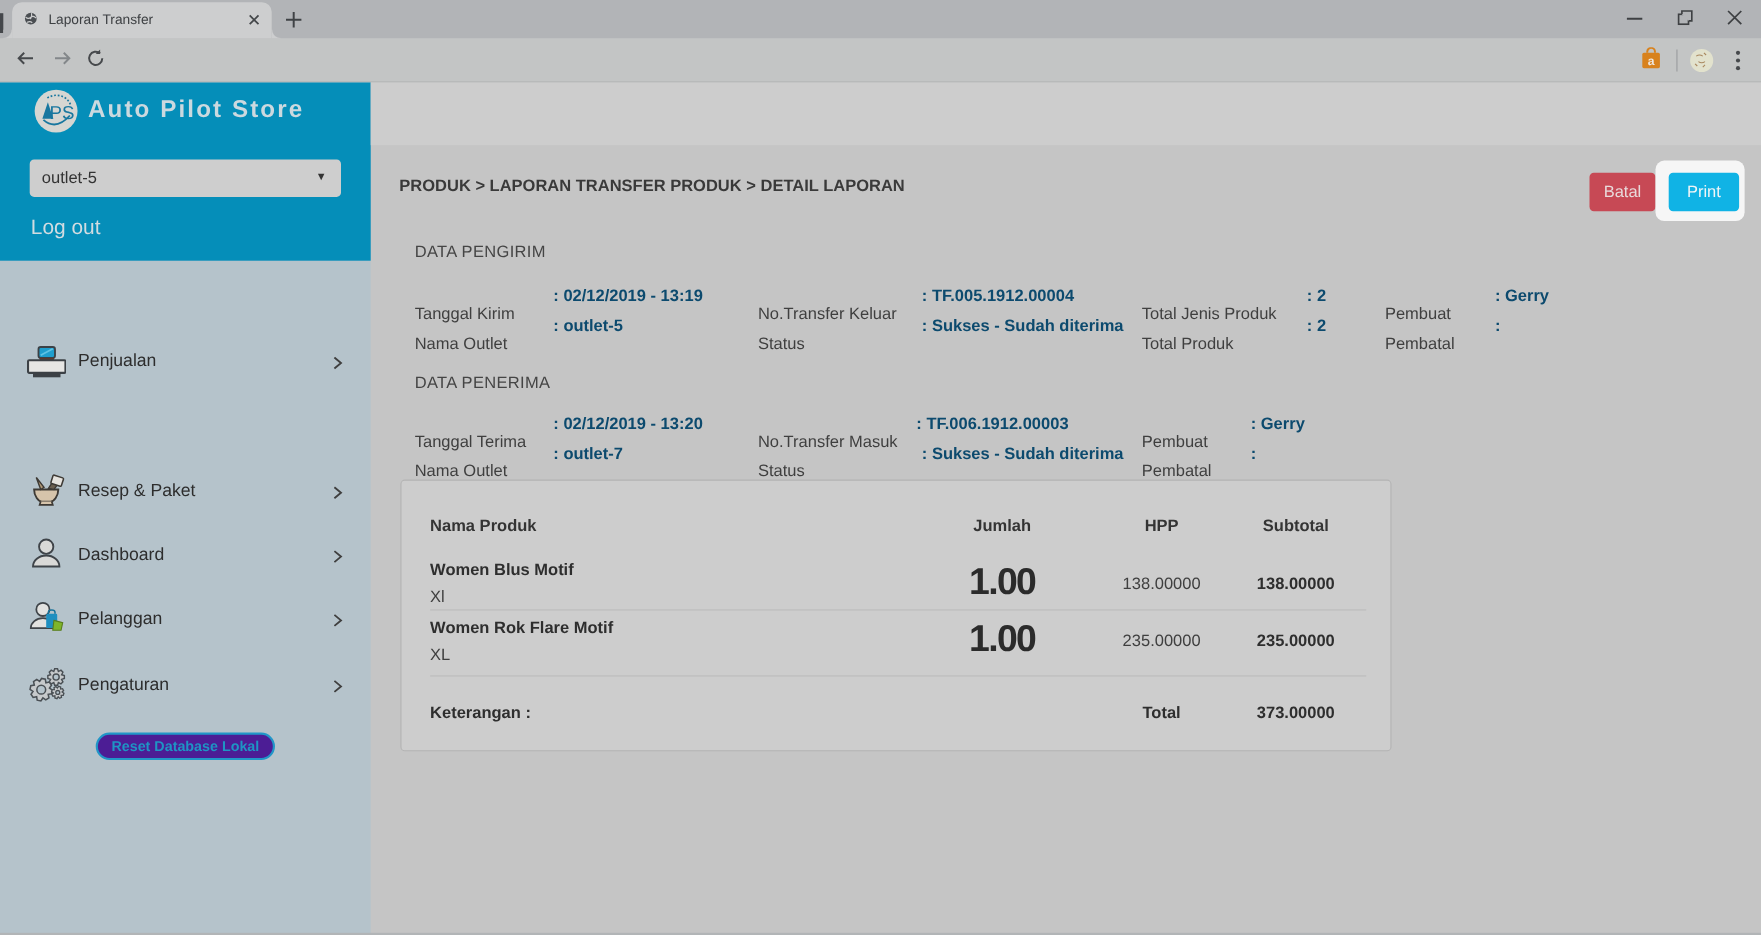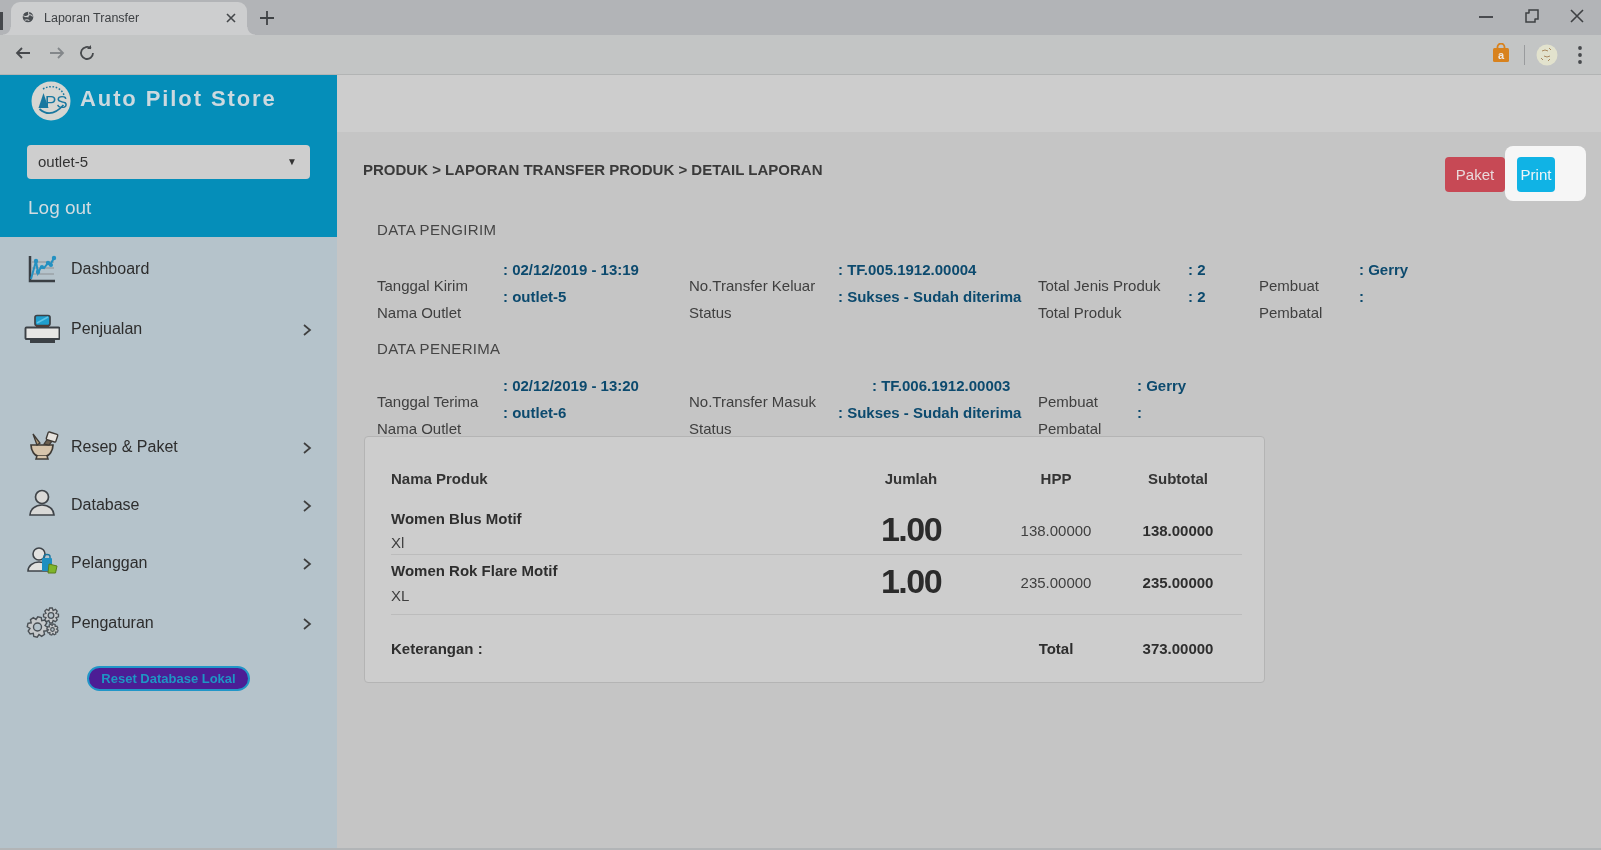--- a/index.html
+++ b/index.html
@@ -33,21 +33,21 @@
 .mitem .icon { position:absolute; left:24px; top:4px; }
 .mitem .lbl { position:absolute; left:71px; top:13px; font-size:16px; color:#2d2d2d; }
 .mitem .chev { position:absolute; left:300px; top:16px; }
 #resetbtn { left:87px; top:591px; width:163px; height:25px; background:#4c1d95; border:2px solid #2196c8; border-radius:13px; text-align:center; font-size:13px; font-weight:bold; color:#1e95c4; line-height:21px; }
 
 
 #mainhead { left:337px; top:75px; width:1264px; height:57px; background:#cdcdcd; }
 #crumb { left:363px; top:161px; font-size:15px; font-weight:bold; color:#3a3a3a; }
 #batal { left:1445px; top:157px; width:60px; height:35px; background:#c74955; border-radius:4px; color:#e9dadb; font-size:15px; text-align:center; line-height:35px; }
 #hilite { left:1505px; top:146px; width:81px; height:55px; background:#f6f6f6; border-radius:8px; }
-#print { left:1517px; top:157px; width:38px; height:35px; background:#10b3e5; border-radius:4px; color:#f0f5f7; font-size:15px; text-align:center; line-height:35px; }
+#print { left:1517px; top:157px; width:64px; height:35px; background:#10b3e5; border-radius:4px; color:#f0f5f7; font-size:15px; text-align:center; line-height:35px; }
 
 .lab { font-size:15px; color:#3f3f3f; white-space:nowrap;margin-top:16px; }
 .val { font-size:15px; font-weight:bold; color:#0c4a6e; white-space:nowrap; }
 .sech { font-size:15px; color:#454545; letter-spacing:0.3px; }
 
 
 #tbox { left:364px; top:436px; width:901px; height:247px; background:#cdcdcd; border:1px solid #b4b4b4; border-radius:4px; }
 .th { font-size:15px; font-weight:bold; color:#343434; }
 .tc { font-size:15px; color:#3f3f3f; }
 .tb { font-size:15px; font-weight:bold; color:#2e2e2e; }
@@ -119,34 +119,20 @@
     <path d="M8.5 28 Q20 38 32.5 24" stroke="#19779f" stroke-width="1.7" fill="none"></path>
     <path d="M12 8 Q20 3.5 27.5 7.5 Q31.5 10 33 14" stroke="#19779f" stroke-width="1.5" fill="none" stroke-dasharray="1.6 1.7"></path>
   </svg>
   <div class="abs" id="brand">Auto Pilot Store</div>
   <div class="abs" id="outletsel">
       <span>outlet-5</span>
       <span class="caret">▼</span>
     </div>
   <div class="abs" id="logout">Log out</div>
 
-  <div class="abs mitem" style="top:172px">
-    <svg class="icon" width="36" height="36" viewBox="0 0 36 36">
-      <path d="M6 5 V30 H31" stroke="#3a3f44" stroke-width="2.5" fill="none"></path>
-      <path d="M8 11 H30 M8 17 H30 M8 23 H30" stroke="#9aa2a8" stroke-width="1.6"></path>
-      <path d="M7 28 L12 10 L14 22 L17 16 L20 17 L24 12 L26 14 L30 7" stroke="#2491c1" stroke-width="2" fill="none"></path>
-      <circle cx="12" cy="10" r="2.2" fill="#2491c1"></circle>
-        <circle cx="14" cy="21" r="2.2" fill="#2491c1"></circle>
-        <circle cx="18" cy="16" r="2" fill="#2491c1"></circle>
-        <circle cx="24" cy="12" r="2.2" fill="#2491c1"></circle>
-        <circle cx="27" cy="14" r="2" fill="#2491c1"></circle>
-        <circle cx="30" cy="7" r="2.2" fill="#2491c1"></circle>
-    </svg>
-    <div class="lbl">Dashboard</div>
-  </div>
 
   <div class="abs mitem" style="top:232px">
     <svg class="icon" width="36" height="36" viewBox="0 0 36 36">
       <rect x="11" y="4.5" width="15" height="10" rx="2" fill="#1f9ecd" stroke="#3c4146" stroke-width="1.7"></rect>
       <path d="M13 12 L24 6" stroke="#5fc3e4" stroke-width="1.6"></path>
       <rect x="12" y="14.5" width="13" height="2.2" fill="#5b3a2e"></rect>
       <rect x="1.5" y="16.5" width="34" height="11.5" rx="1" fill="#e6e6e4" stroke="#3c4146" stroke-width="1.9"></rect>
       <rect x="6" y="28" width="25" height="4" fill="#3b4045"></rect>
     </svg>
     <div class="lbl">Penjualan</div>
@@ -168,21 +154,21 @@
     <svg class="chev" width="14" height="14" viewBox="0 0 14 14">
         <path d="M4 2 L10 7 L4 12" stroke="#3f3f3f" stroke-width="1.7" fill="none"></path>
       </svg>
   </div>
 
   <div class="abs mitem" style="top:408px">
     <svg class="icon" width="36" height="36" viewBox="0 0 36 36">
       <circle cx="18" cy="10" r="6.5" fill="#d9d9d7" stroke="#3f4449" stroke-width="1.7"></circle>
       <path d="M6 28 a12 10 0 0 1 24 0 Z" fill="#d9d9d7" stroke="#3f4449" stroke-width="1.7"></path>
     </svg>
-    <div class="lbl">Database</div>
+    <div class="lbl">Dashboard</div>
     <svg class="chev" width="14" height="14" viewBox="0 0 14 14">
         <path d="M4 2 L10 7 L4 12" stroke="#3f3f3f" stroke-width="1.7" fill="none"></path>
       </svg>
   </div>
 
   <div class="abs mitem" style="top:466px">
     <svg class="icon" width="36" height="36" viewBox="0 0 36 36">
       <circle cx="15" cy="9" r="6" fill="#e2e2e0" stroke="#3f4449" stroke-width="1.6"></circle>
       <path d="M4 26 a11 9 0 0 1 22 0 Z" fill="#e2e2e0" stroke="#3f4449" stroke-width="1.6"></path>
       <rect x="18" y="13" width="10" height="13" rx="1" fill="#1f8fc0"></rect>
@@ -208,21 +194,21 @@
     <svg class="chev" width="14" height="14" viewBox="0 0 14 14">
         <path d="M4 2 L10 7 L4 12" stroke="#3f3f3f" stroke-width="1.7" fill="none"></path>
       </svg>
   </div>
 
   <div class="abs" id="resetbtn">Reset Database Lokal</div>
 </div>
 
 <div class="abs" id="mainhead"></div>
 <div class="abs" id="crumb">PRODUK &gt; LAPORAN TRANSFER PRODUK &gt; DETAIL LAPORAN</div>
-<div class="abs" id="batal">Paket</div>
+<div class="abs" id="batal">Batal</div>
 <div class="abs" id="hilite"></div>
 <div class="abs" id="print">Print</div>
 
 <div class="abs sech" style="left:377px;top:221px">DATA PENGIRIM</div>
 <div class="abs lab" style="left:377px;top:261px">Tanggal Kirim</div>
 <div class="abs val" style="left:503px;top:261px">: 02/12/2019 - 13:19</div>
 <div class="abs lab" style="left:689px;top:261px">No.Transfer Keluar</div>
 <div class="abs val" style="left:838px;top:261px">: TF.005.1912.00004</div>
 <div class="abs lab" style="left:1038px;top:261px">Total Jenis Produk</div>
 <div class="abs val" style="left:1188px;top:261px">: 2</div>
@@ -234,25 +220,25 @@
 <div class="abs val" style="left:838px;top:288px">: Sukses - Sudah diterima</div>
 <div class="abs lab" style="left:1038px;top:288px">Total Produk</div>
 <div class="abs val" style="left:1188px;top:288px">: 2</div>
 <div class="abs lab" style="left:1259px;top:288px">Pembatal</div>
 <div class="abs val" style="left:1359px;top:288px">:</div>
 
 <div class="abs sech" style="left:377px;top:340px">DATA PENERIMA</div>
 <div class="abs lab" style="left:377px;top:377px">Tanggal Terima</div>
 <div class="abs val" style="left:503px;top:377px">: 02/12/2019 - 13:20</div>
 <div class="abs lab" style="left:689px;top:377px">No.Transfer Masuk</div>
-<div class="abs val" style="left:872px;top:377px">: TF.006.1912.00003</div>
+<div class="abs val" style="left:833px;top:377px">: TF.006.1912.00003</div>
 <div class="abs lab" style="left:1038px;top:377px">Pembuat</div>
 <div class="abs val" style="left:1137px;top:377px">: Gerry</div>
 <div class="abs lab" style="left:377px;top:404px">Nama Outlet</div>
-<div class="abs val" style="left:503px;top:404px">: outlet-6</div>
+<div class="abs val" style="left:503px;top:404px">: outlet-7</div>
 <div class="abs lab" style="left:689px;top:404px">Status</div>
 <div class="abs val" style="left:838px;top:404px">: Sukses - Sudah diterima</div>
 <div class="abs lab" style="left:1038px;top:404px">Pembatal</div>
 <div class="abs val" style="left:1137px;top:404px">:</div>
 
 <div class="abs" id="tbox">
   <div class="abs th" style="left:26px;top:33px">Nama Produk</div>
   <div class="abs th ctr" style="left:546px;top:33px">Jumlah</div>
   <div class="abs th ctr" style="left:691px;top:33px">HPP</div>
   <div class="abs th ctr" style="left:813px;top:33px">Subtotal</div>

